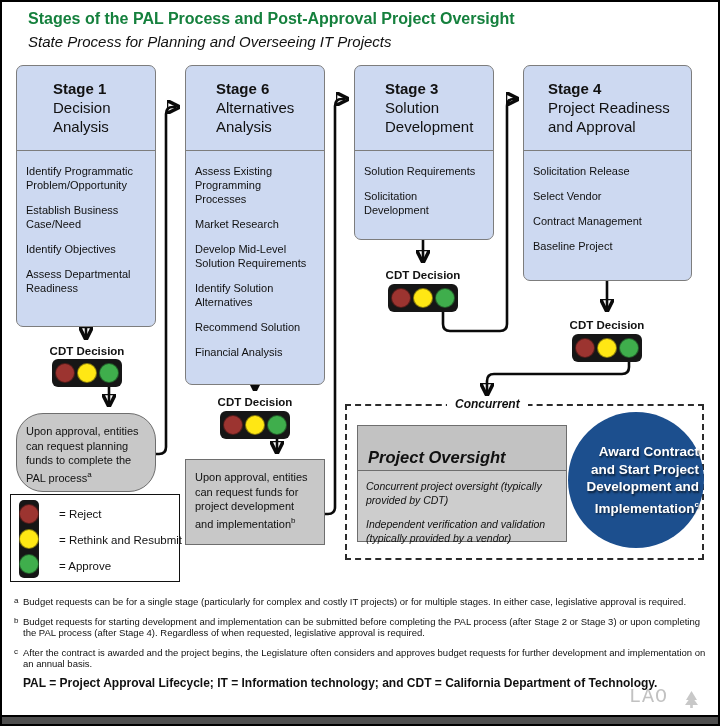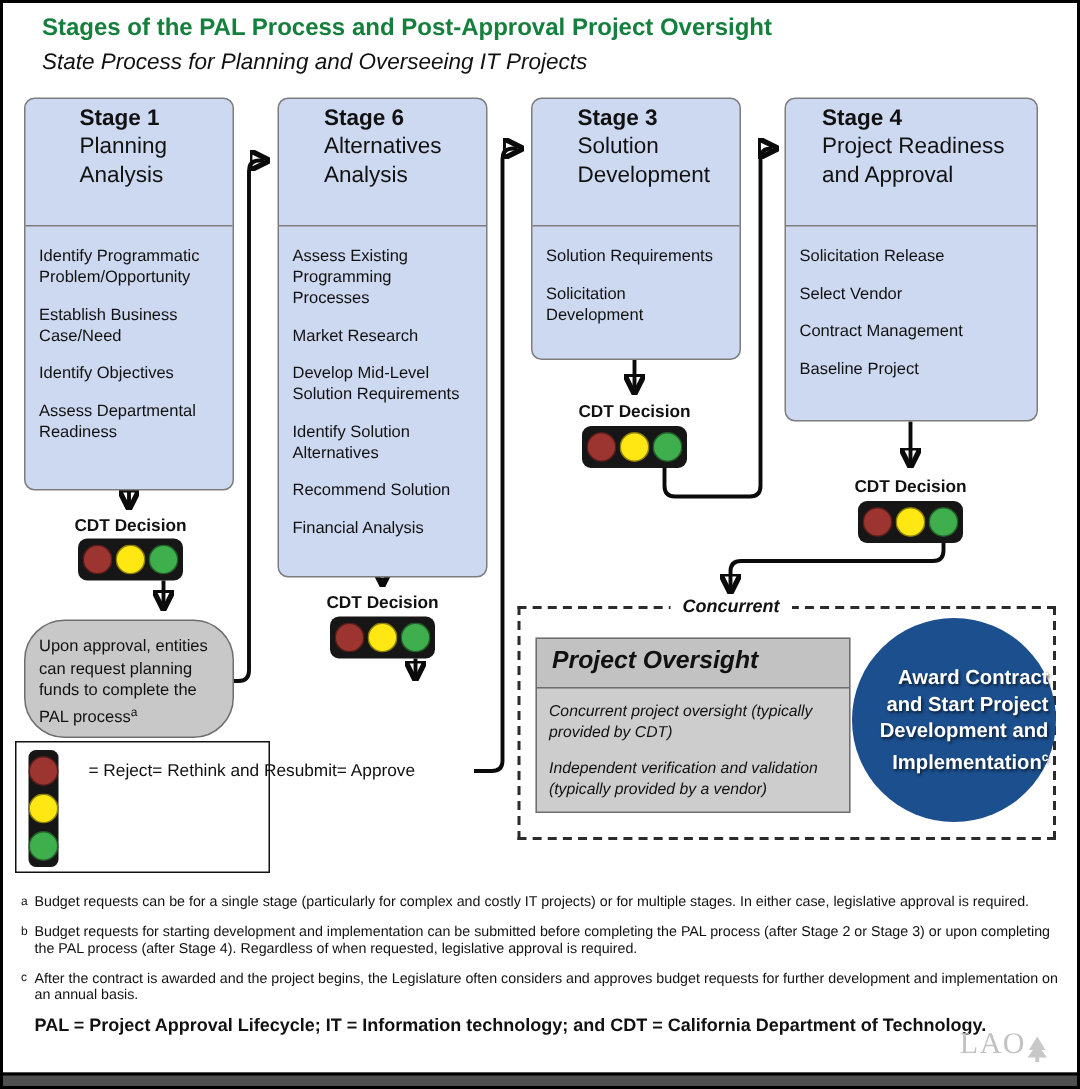--- a/index.html
+++ b/index.html
@@ -15,21 +15,21 @@
 
   
   #flow { position:absolute; left:0; top:0; z-index:1; pointer-events:none; }
   #flow path { stroke:#0a0a0a; stroke-width:2.6px; fill:none; }
 
   
   .stage {
     position:absolute; z-index:2; background:#cdd9f1;
     border:1px solid #7d7d7d; border-radius:7px;
   }
-  .stage-head { height:85px; padding-top:3px; border-bottom:1px solid #7d7d7d;
+  .stage-head { height:85px; padding-top:13px; border-bottom:1px solid #7d7d7d;
     font-size:15px; line-height:19px; color:#111; }
   .stage-head .nm { font-weight:bold; }
   .s1 .stage-head { padding-left:36px; padding-right:4px; }
   .s2 .stage-head { padding-left:30px; padding-right:4px; }
   .s3 .stage-head { padding-left:30px; padding-right:4px; }
   .s4 .stage-head { padding-left:24px; padding-right:4px; }
   .stage-items { padding:13px 9px 0 9px; }
   .stage-items .item { font-size:11px; line-height:14px; color:#111; margin-bottom:11px; }
 
   
@@ -51,49 +51,49 @@
   }
   .note sup, .circle sup { font-size:8px; }
 
   
   .dashedbox { position:absolute; z-index:2; border:2px dashed #2b2b2b; }
   .concurrent-label { position:absolute; left:100px; top:-9px; background:#fff;
     padding:0 8px; font-size:12px; font-weight:bold; color:#111; }
   .oversight { position:absolute; left:10px; top:19px; width:210px; height:117px;
     background:#cdcdcd; border:1.5px solid #6e6e6e; }
   .oversight-head { height:33px; background:#c2c2c2; border-bottom:1.5px solid #6e6e6e;
-    font-size:16.5px; font-weight:bold; padding:5px 10px; color:#111; }
+    font-size:16.5px; font-weight:bold; padding:22px 10px; color:#111; }
   .oversight-body { padding:9px 8px; }
   .oversight-body .op { font-size:10.5px; line-height:13.5px; color:#111; margin-bottom:11px; }
   .circle {
     position:absolute; z-index:3; width:136px; height:136px; border-radius:50%;
     background:#1c4f8e; display:flex; align-items:center; justify-content:center;
   }
   .circle .ctext { width:126px; text-align:right; color:#fff; font-weight:bold;
     font-size:13.5px; line-height:17.5px; text-shadow:1px 1.5px 2px rgba(0,0,0,0.65); }
 
   
   .legend { position:absolute; z-index:2; left:8px; top:492px; width:170px; height:88px;
     background:#fff; border:1.5px solid #111; display:flex; padding:5px 0 0 8px; }
   .legend-light { width:26px; height:78px; background:#161616; border-radius:5px;
     display:flex; flex-direction:column; align-items:center; justify-content:center; gap:5px; }
-  .legend-labels { display:flex; margin-left:20px; padding-top:1px;text-align:center; }
+  .legend-labels { display:flex; flex-direction:column; margin-left:20px; padding-top:1px;text-align:center; }
   .legend-labels span { height:26px; display:flex; align-items:center;
     font-size:11.5px; color:#111; white-space:nowrap; }
 
   
   .footnotes { position:absolute; left:12px; top:594px; width:700px; }
   .fn { position:relative; padding-left:9px; font-size:9.5px; line-height:11.5px;
     color:#111; margin-bottom:8px; }
   .fn > sup { position:absolute; left:0; top:-1px; font-size:8px; }
   .abbrev { padding-left:9px; font-size:12px; line-height:11.5px; color:#111; margin-top:2px;font-weight:bold; }
 
   
-  .lao { position:absolute; right:20px; top:683px; display:flex; align-items:flex-end; gap:1px;
-    color:#c2c2c2; font-family:Liberation Serif, serif; font-size:20px; letter-spacing:1px; }
+  .lao { position:absolute; right:20px; top:683px; display:flex; align-items:flex-end; gap:17px;
+    color:#c2c2c2; font-family:Liberation Mono, monospace; font-size:20px; letter-spacing:1px; }
   .bottom-strip { position:absolute; left:0; right:0; bottom:0; height:9px;
     background:#4f4f4f; border-top:2px solid #000; }
 </style>
 </head>
 <body>
 
 <div id="frame">
 
   <div class="title">Stages of the PAL Process and Post-Approval Project Oversight</div>
   <div class="subtitle">State Process for Planning and Overseeing IT Projects</div>
@@ -112,21 +112,21 @@
     <path d="M314 512 H326 Q333 512 333 505 V104 Q333 97 340 97 H343" marker-end="url(#ah)"></path>
     <path d="M421 238 L421 257" marker-end="url(#ah)"></path>
     <path d="M441 310 V322 Q441 329 448 329 H498 Q505 329 505 322 V104 Q505 97 512 97 H513" marker-end="url(#ah)"></path>
     <path d="M605 279 L605 306" marker-end="url(#ah)"></path>
     <path d="M627 360 V365 Q627 372 620 372 H492 Q485 372 485 379 V390" marker-end="url(#ah)"></path>
   </svg>
 
   <div class="stage s1" style="left:14px; top:63px; width:140px; height:262px;">
     <div class="stage-head">
       <span class="nm">Stage 1</span>
-      <div>Planning Analysis</div>
+      <div>Decision Analysis</div>
     </div>
     <div class="stage-items">
       <div class="item">Identify Programmatic Problem/Opportunity</div>
       <div class="item">Establish Business Case/Need</div>
       <div class="item">Identify Objectives</div>
       <div class="item">Assess Departmental Readiness</div>
     </div>
   </div>
 
   <div class="stage s2" style="left:183px; top:63px; width:140px; height:320px;">
@@ -191,20 +191,23 @@
 
   <div class="cdt-label" style="left:560px; top:317px;">CDT Decision</div>
   <div class="tlight" style="left:570px; top:332px;">
     <span class="bulb r"></span>
     <span class="bulb y"></span>
     <span class="bulb g"></span>
   </div>
 
   <div class="note" style="left:14px; top:411px; width:140px; height:79px;border-radius:27px;">
     <span>Upon approval, entities can request planning funds to complete the PAL process</span><sup>a</sup>
+  </div>
+  <div class="note" style="left:183px; top:457px; width:140px; height:86px;">
+    <span>Upon approval, entities can request funds for project development and implementation</span><sup>b</sup>
   </div>
 
   <div class="dashedbox" style="left:343px; top:402px; width:359px; height:156px;font-style:italic;">
     <span class="concurrent-label">Concurrent</span>
     <div class="oversight">
       <div class="oversight-head">Project Oversight</div>
       <div class="oversight-body">
         <div class="op">Concurrent project oversight (typically provided by CDT)</div>
         <div class="op">Independent verification and validation (typically provided by a vendor)</div>
       </div>

